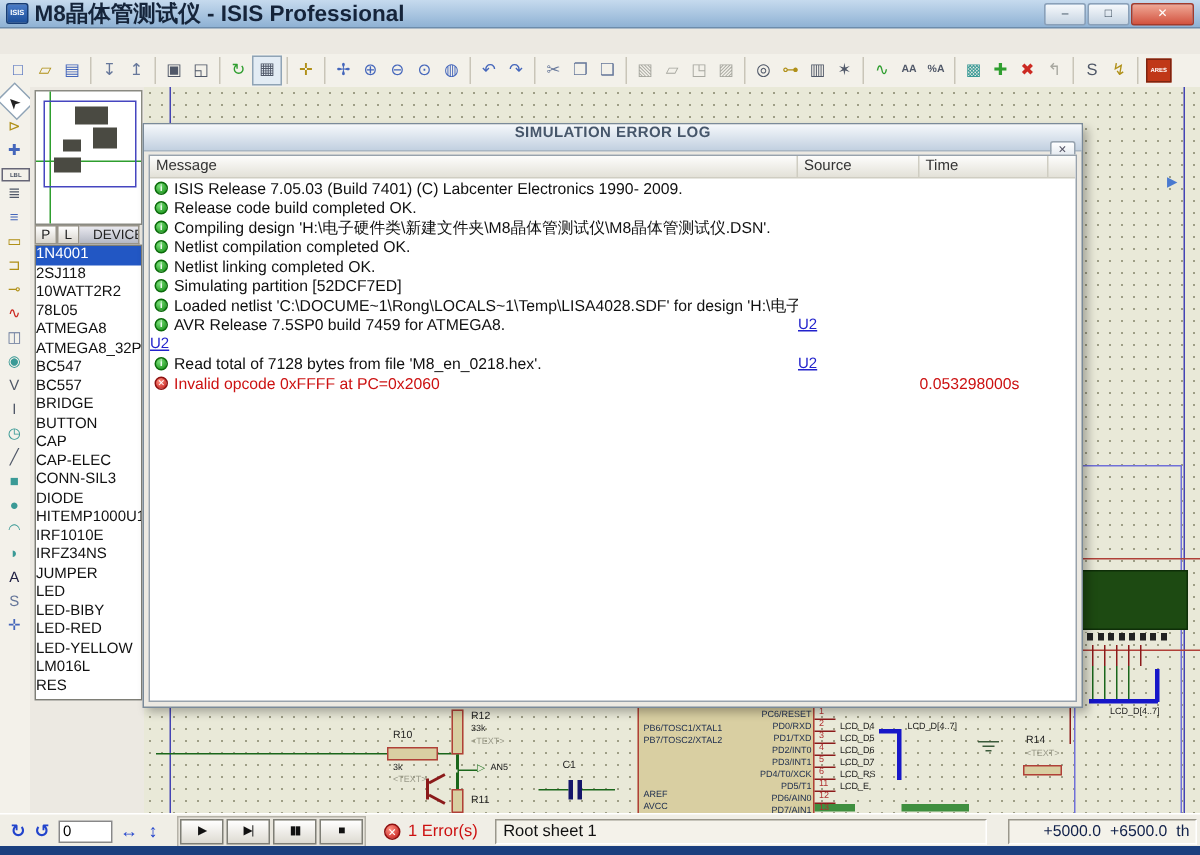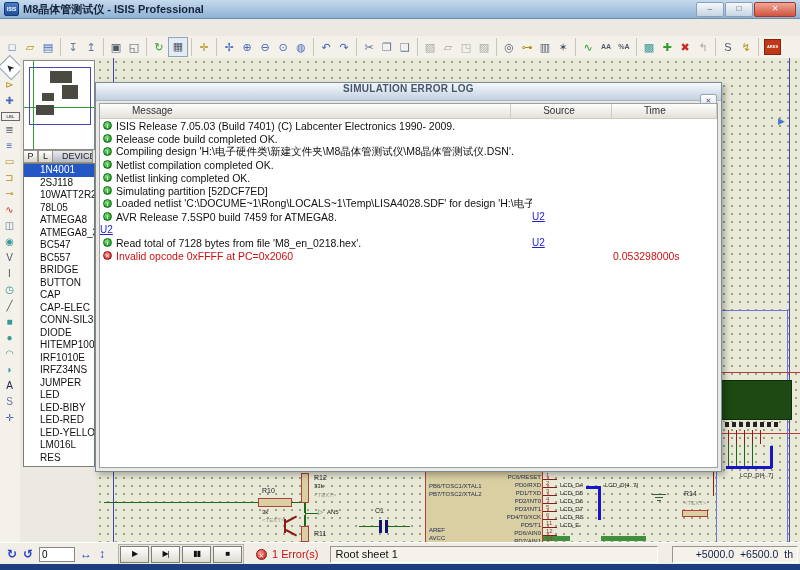--- a/index.html
+++ b/index.html
@@ -5,21 +5,21 @@
   html,body{margin:0;padding:0;background:#555;}
   #screen{position:relative;width:800px;height:570px;overflow:hidden;
     font-family:"Liberation Sans","DejaVu Sans",sans-serif;background:#ece9e2;}
   
   .titlebar{position:absolute;top:0;left:0;right:0;height:18px;
     background:linear-gradient(#c6daee,#8fb2d4);border-bottom:1px solid #6d8cab;
     display:flex;align-items:center;padding:0 4px;}
   .app-ico{width:13px;height:12px;background:linear-gradient(#4a7cc8,#1d4f9a);color:#fff;
     font-size:5px;font-weight:bold;display:flex;align-items:center;justify-content:center;
     border-radius:2px;margin-right:4px;border:1px solid #163b73;}
-  .title-text{font-size:11px;font-weight:bold;color:#15243a;white-space:nowrap;}
+  .title-text{font-size:15px;font-weight:bold;color:#15243a;white-space:nowrap;}
   .winbtns{margin-left:auto;display:flex;gap:1px;}
   .wbtn{width:26px;height:13px;font-size:8px;line-height:11px;text-align:center;
     background:linear-gradient(#f6f9fc,#c6d4e2);border:1px solid #8aa0b8;border-radius:2px;color:#345;}
   .wbtn.close{width:40px;background:linear-gradient(#f0a896,#d25340);color:#fff;border-color:#a33b2c;}
   
   .menubar{position:absolute;top:18px;left:0;right:0;height:18px;background:#f3f1ea;
     border-bottom:1px solid #dcd8cc;display:flex;align-items:center;padding-left:4px;
     font-size:12px;color:#1a1a1a;}
   .menu-item{padding:1px 7px;white-space:nowrap;}
   
@@ -47,21 +47,21 @@
   .ov-hline{position:absolute;left:0;top:46px;width:70px;height:1px;background:#2e9e2e;}
   .ov-vline{position:absolute;left:9px;top:0;width:1px;height:88px;background:#2e9e2e;}
   .ov-blob{position:absolute;background:#4a4a42;}
   .sel-header{position:absolute;top:92px;left:3px;width:70px;height:13px;display:flex;font-size:9px;color:#222;}
   .plbtn{width:13px;border:1px solid #98948a;background:linear-gradient(#fff,#d8d4cc);
     text-align:center;line-height:11px;flex:0 0 13px;}
   .dev-label{flex:1;background:linear-gradient(#e9e9ef,#b4b8c4);border:1px solid #98948a;
     border-left:none;padding-left:9px;line-height:11px;overflow:hidden;white-space:nowrap;}
   .complist{position:absolute;top:105px;left:3px;width:70px;height:302px;background:#fff;
     border:1px solid #7e7e76;font-size:10px;line-height:12.5px;overflow:hidden;white-space:nowrap;color:#111;}
-  .citem{height:12.5px;padding-left:16px;overflow:hidden;}
+  .citem{height:12.5px;padding-left:0;overflow:hidden;}
   .citem.sel{background:#2257c4;color:#fff;}
   
   .canvas{position:absolute;top:58px;left:96px;right:0;bottom:28px;background:#e9e9d8;
     background-image:radial-gradient(circle,#9e9e86 0.8px,transparent 0.9px);
     background-size:8px 8px;overflow:hidden;}
   .abs{position:absolute;}
   .sheetline{position:absolute;width:1px;top:0;bottom:0;background:#4444b4;}
   .wire{position:absolute;background:#1a661a;}
   .rwire{position:absolute;background:#8b1a1a;}
   .buswire{position:absolute;background:#1616c8;}
@@ -79,21 +79,21 @@
   .dialog{position:absolute;left:95px;top:82px;width:625px;height:388px;background:#ece9e2;
     border:1px solid #7a8a99;box-shadow:3px 3px 6px rgba(0,0,0,.28);z-index:10;}
   .dlg-title{height:17px;background:linear-gradient(#f5f8fb,#c2d0e0);border-bottom:1px solid #a8b6c4;
     display:flex;align-items:center;padding:0 4px;font-size:10px;font-weight:bold;color:#46566a;letter-spacing:.3px;flex-direction:column;}
   .dlg-close{margin-left:auto;width:15px;height:12px;border:1px solid #98a4b0;border-radius:2px;
     background:linear-gradient(#ffffff,#dde4ec);font-size:7px;line-height:11px;text-align:center;color:#556;}
   .dlg-body{position:absolute;top:20px;left:3px;right:3px;bottom:3px;background:#fff;
     border:1px solid #98a2ac;overflow:hidden;}
   .dlg-header{display:flex;height:14px;background:linear-gradient(#fdfdfc,#e3e1d8);
     border-bottom:1px solid #cfcdc2;font-size:10px;color:#333;}
-  .hcol{padding:1px 4px;border-right:1px solid #cfcdc2;box-sizing:border-box;margin-left:28px;}
+  .hcol{padding:1px 4px;border-right:1px solid #cfcdc2;box-sizing:border-box;}
   .hcol.m{width:432px;}.hcol.s{width:81px;}.hcol.t{width:86px;}
   .lrow{display:flex;height:13px;align-items:center;font-size:10.5px;color:#101010;}
   .lrow .msg{width:429px;padding-left:3px;display:flex;align-items:center;gap:4px;
     overflow:hidden;white-space:nowrap;flex:0 0 429px;}
   .lrow .src{width:81px;flex:0 0 81px;color:#2222cc;text-decoration:underline;font-size:10px;}
   .lrow .time{width:86px;flex:0 0 86px;}
   .lrow.error .msg,.lrow.error .time{color:#cc1111;}
   .ic{width:9px;height:9px;border-radius:50%;flex:0 0 9px;color:#fff;font-size:6px;
     line-height:9px;text-align:center;font-weight:bold;}
   .ic.i{background:radial-gradient(circle at 35% 30%,#7ae07a,#0e8a0e);border:1px solid #0a6a0a;box-sizing:border-box;}

